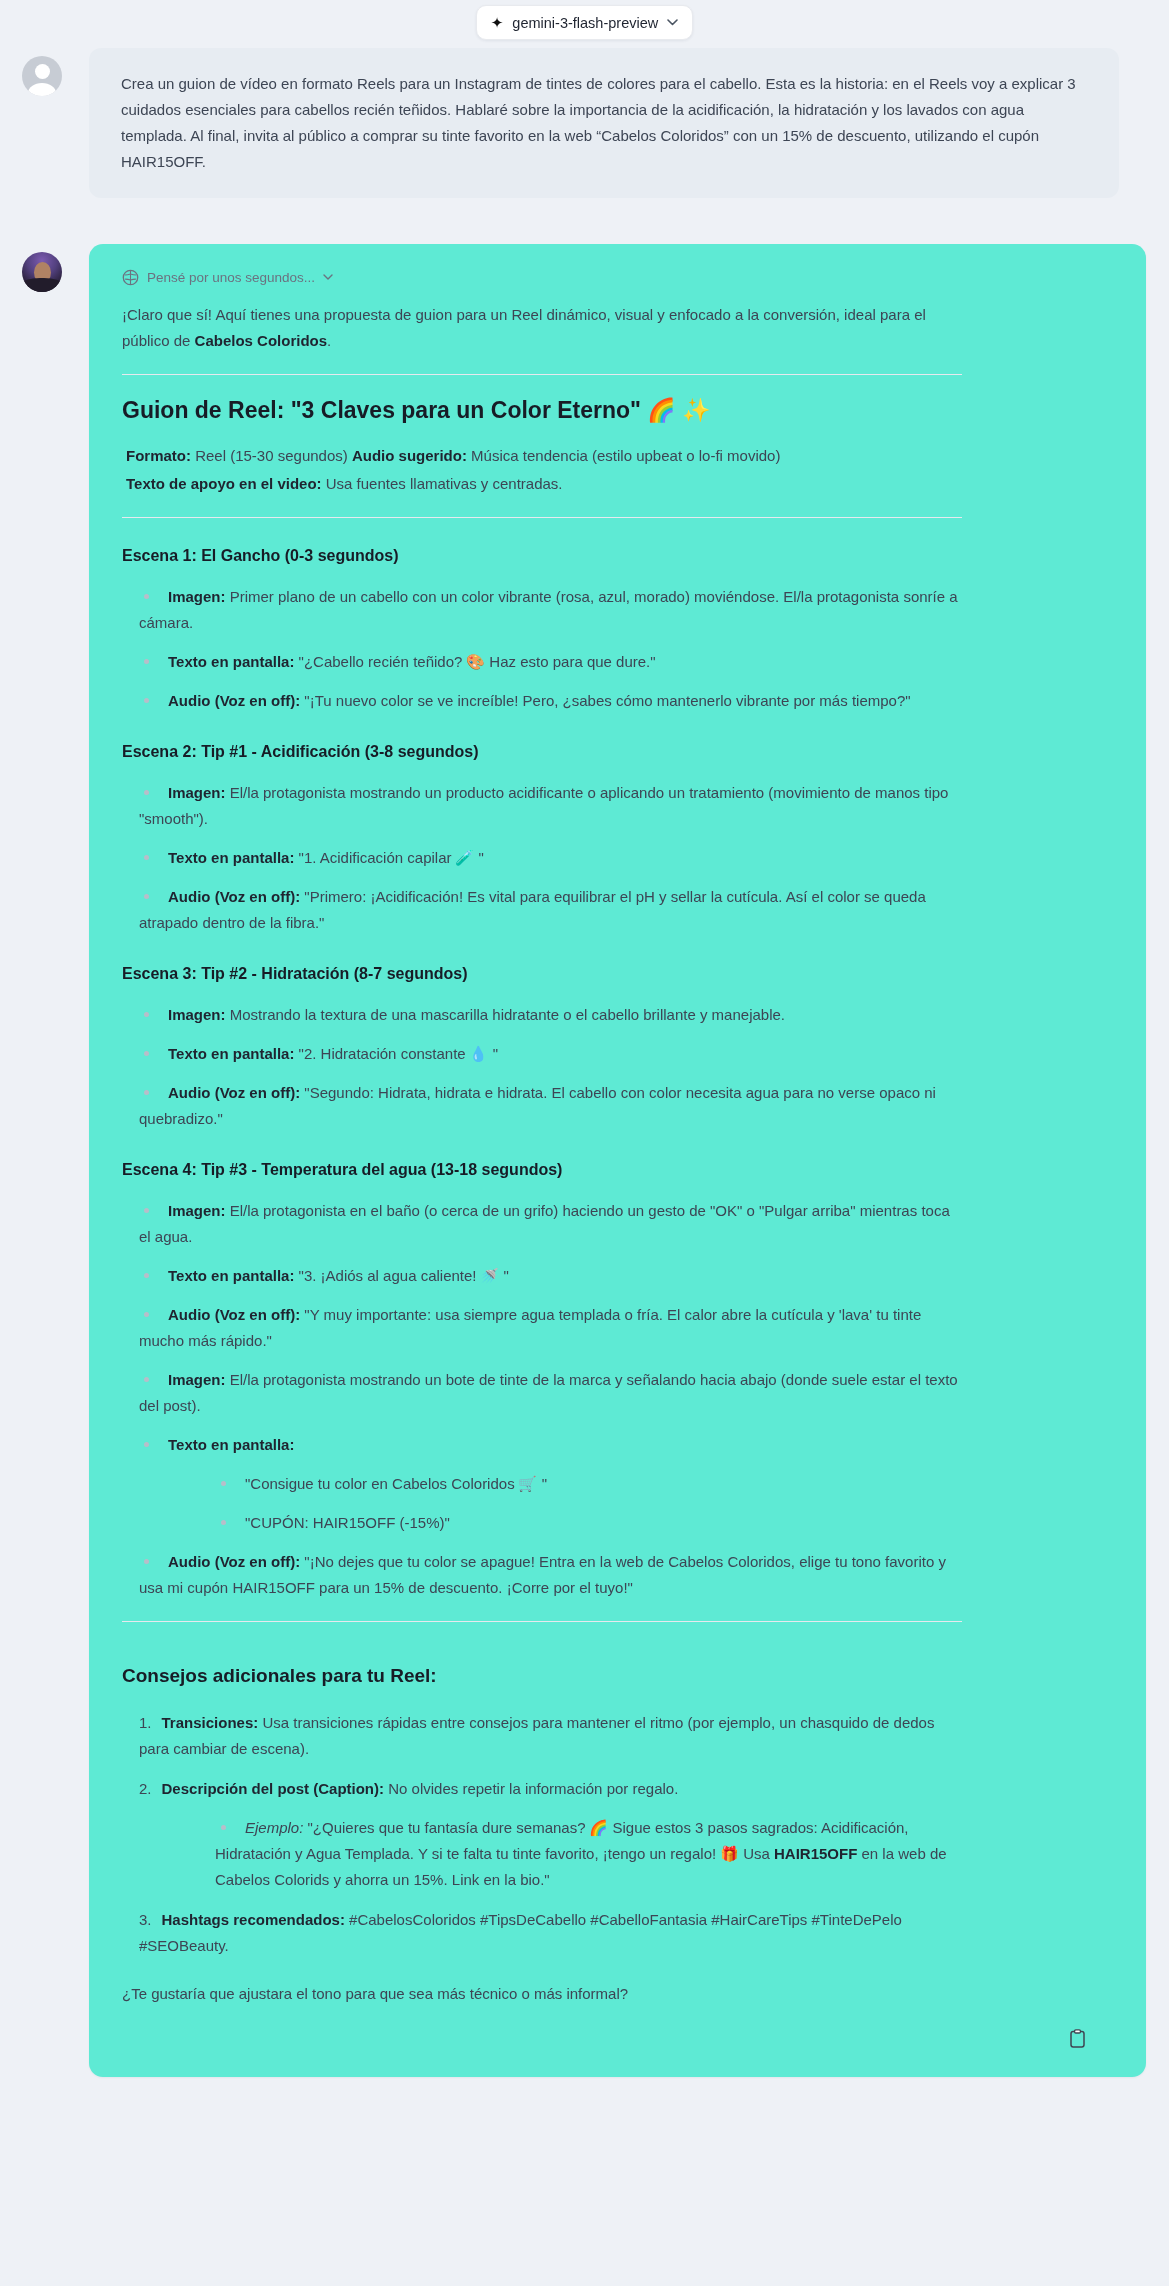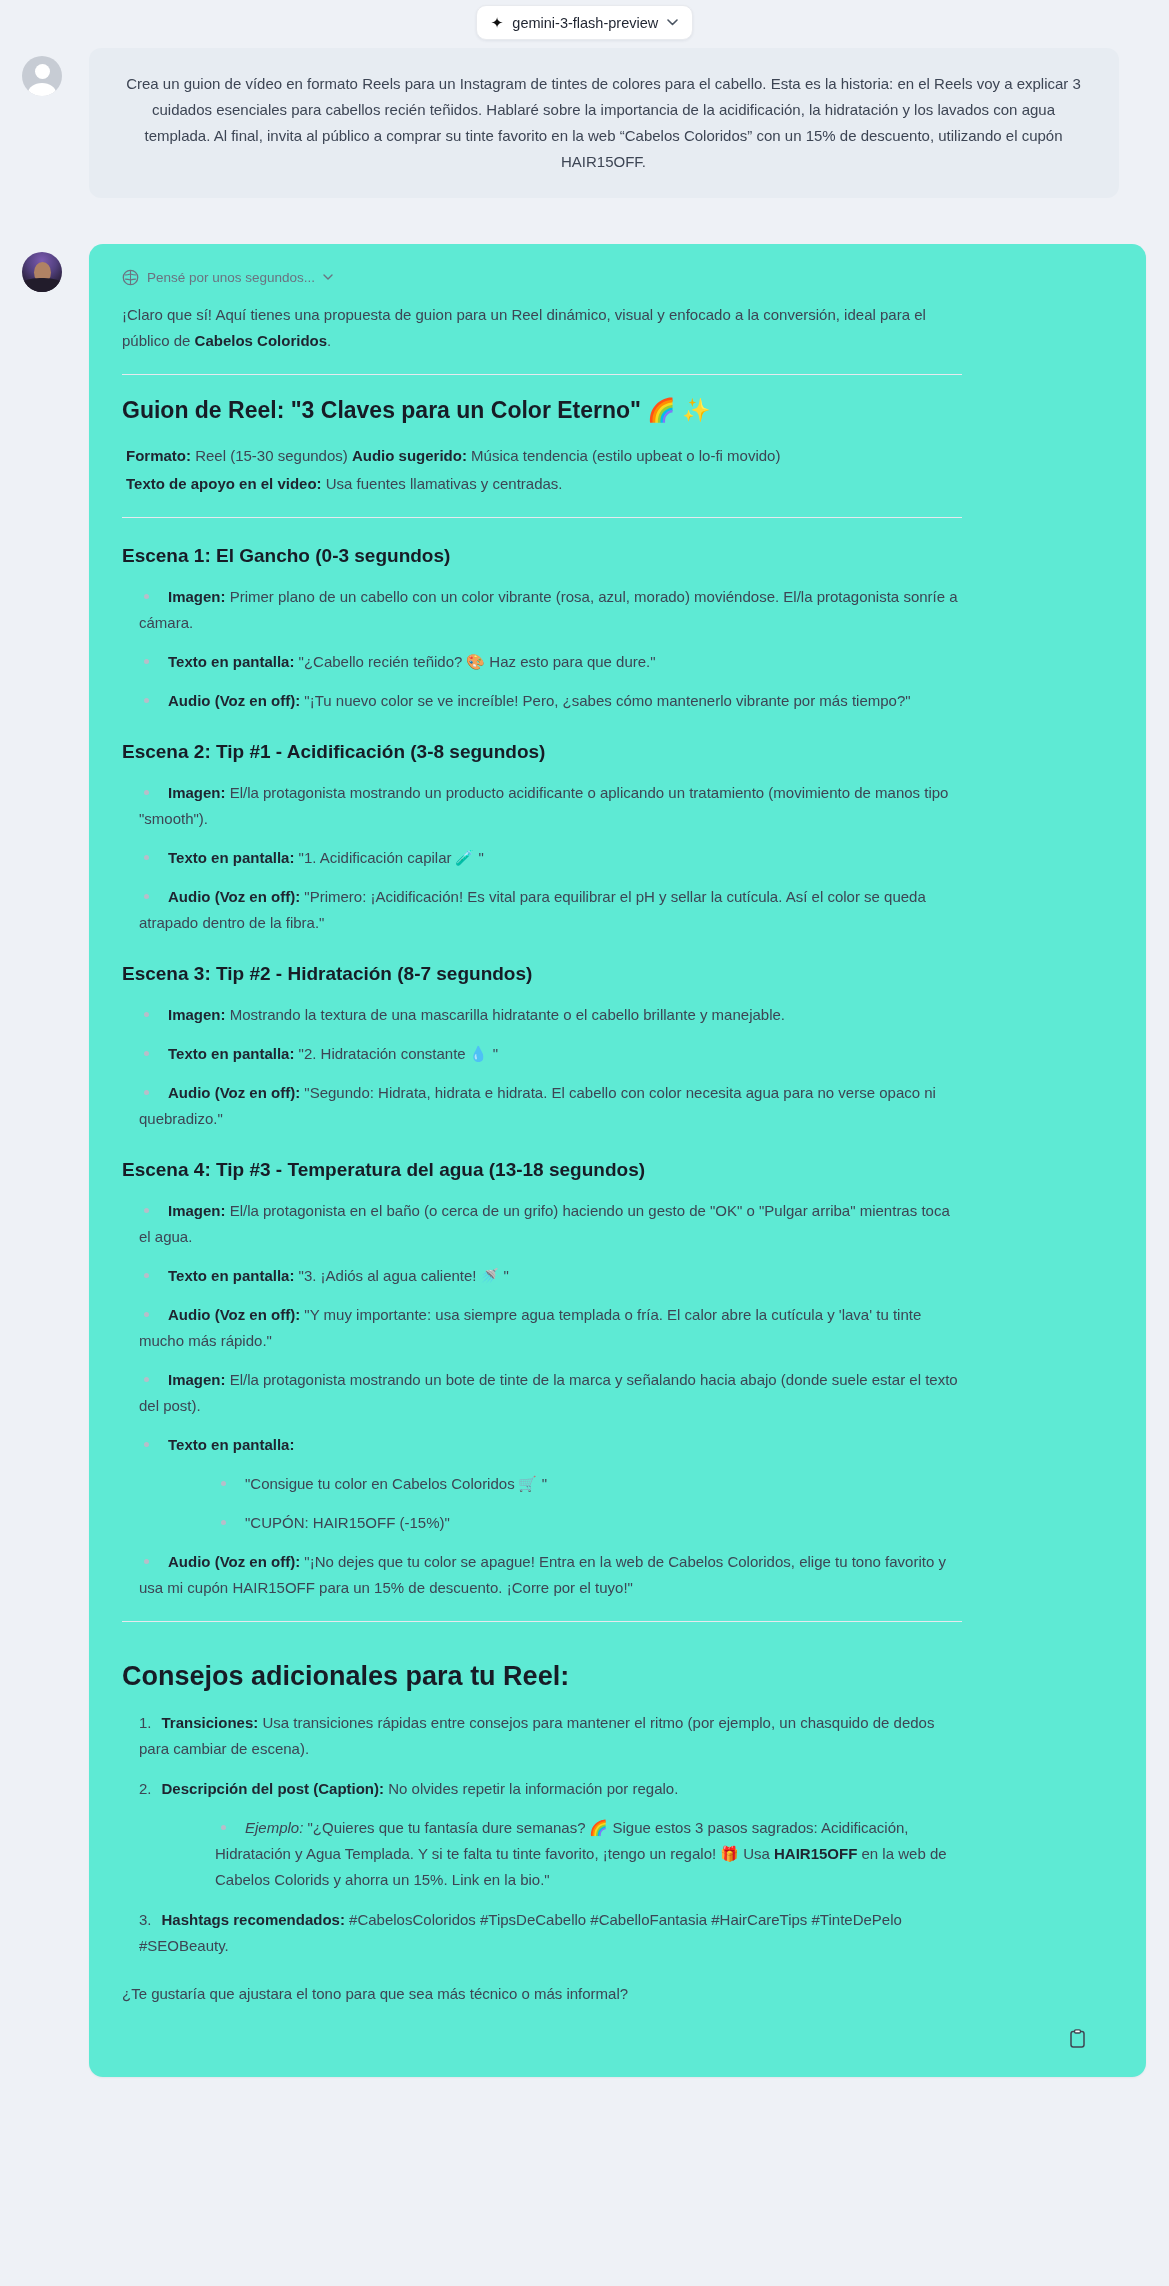--- a/index.html
+++ b/index.html
@@ -47,21 +47,21 @@
   .avatar-ai::before {
     content:''; position:absolute; width:17px; height:21px; border-radius:50%;
     background:#b08264; left:11.5px; top:10px;
   }
   .avatar-ai::after {
     content:''; position:absolute; width:40px; height:14px;
     background:#221c2b; left:0; bottom:0;
     border-radius:45% 45% 0 0;
   }
   
-  .user-row { margin-top:8px;text-align:center; }
+  .user-row { margin-top:8px; }
   .bubble {
     background:#e7ecf2; border-radius:12px; padding:23px 32px;
     flex:1; max-width:1030px;
   }
   .bubble p { line-height:26px; color:#3d4554; max-width:965px; }
   
   .ai-row { margin-top:46px; }
   .card {
     background:#5eead4; border-radius:14px; flex:1; max-width:1057px;
     padding:25px 33px 22px 33px;
@@ -75,22 +75,22 @@
     font-family:inherit;
   }
   .thinking svg { display:block; }
   
   .md { max-width:840px; }
   .md p { line-height:26px; }
   .md strong, .md b { color:#1f2430; font-weight:bold; }
   .intro { margin-bottom:18px; }
   hr.sep { border:none; border-top:1px solid #e7e9ee; margin:20px 0; }
   h1.t1 { font-size:23px; color:#171c26; margin:4px 0 18px 0; line-height:30px; font-weight:bold; }
-  h2.t2 { font-size:27px; color:#171c26; margin:40px 0 20px 0; line-height:28px; font-weight:bold; }
-  h3.t3 { font-size:19px; color:#171c26; margin:26px 0 16px 0; line-height:24px; font-weight:bold; }
+  h2.t2 { font-size:19px; color:#171c26; margin:40px 0 20px 0; line-height:28px; font-weight:bold; }
+  h3.t3 { font-size:16px; color:#171c26; margin:26px 0 16px 0; line-height:24px; font-weight:bold; }
   .meta p { margin:2px 4px; }
   
   .md ul { list-style:none; }
   li.b1 { padding-left:17px; text-indent:5px; margin-bottom:13px; line-height:26px; }
   li.b2 { padding-left:76px; text-indent:6px; margin-bottom:13px; line-height:26px; }
   ul.nested { margin-top:13px; }
   .dot {
     display:inline-block; width:5px; height:5px; border-radius:50%;
     background:#b7bec9; vertical-align:3px; margin-right:19px;
   }

